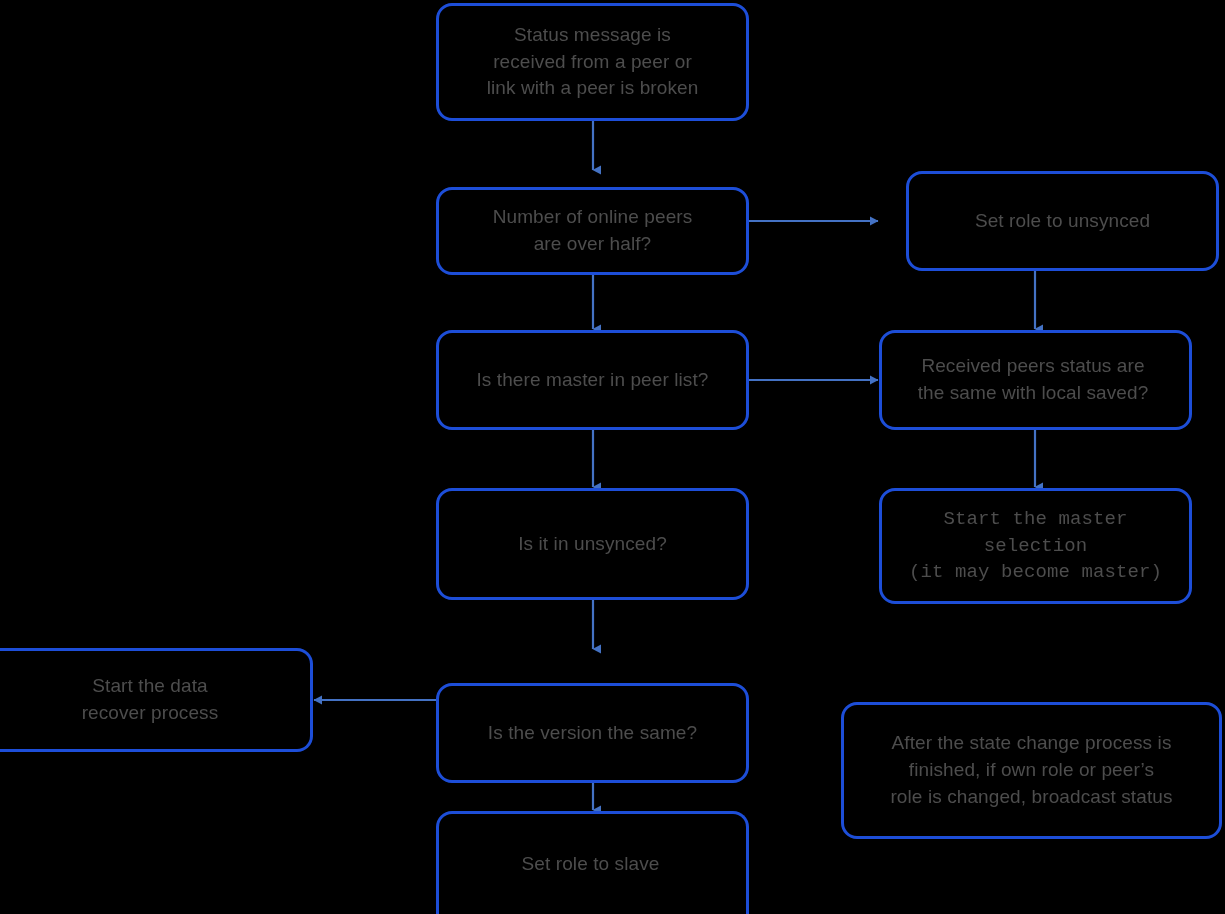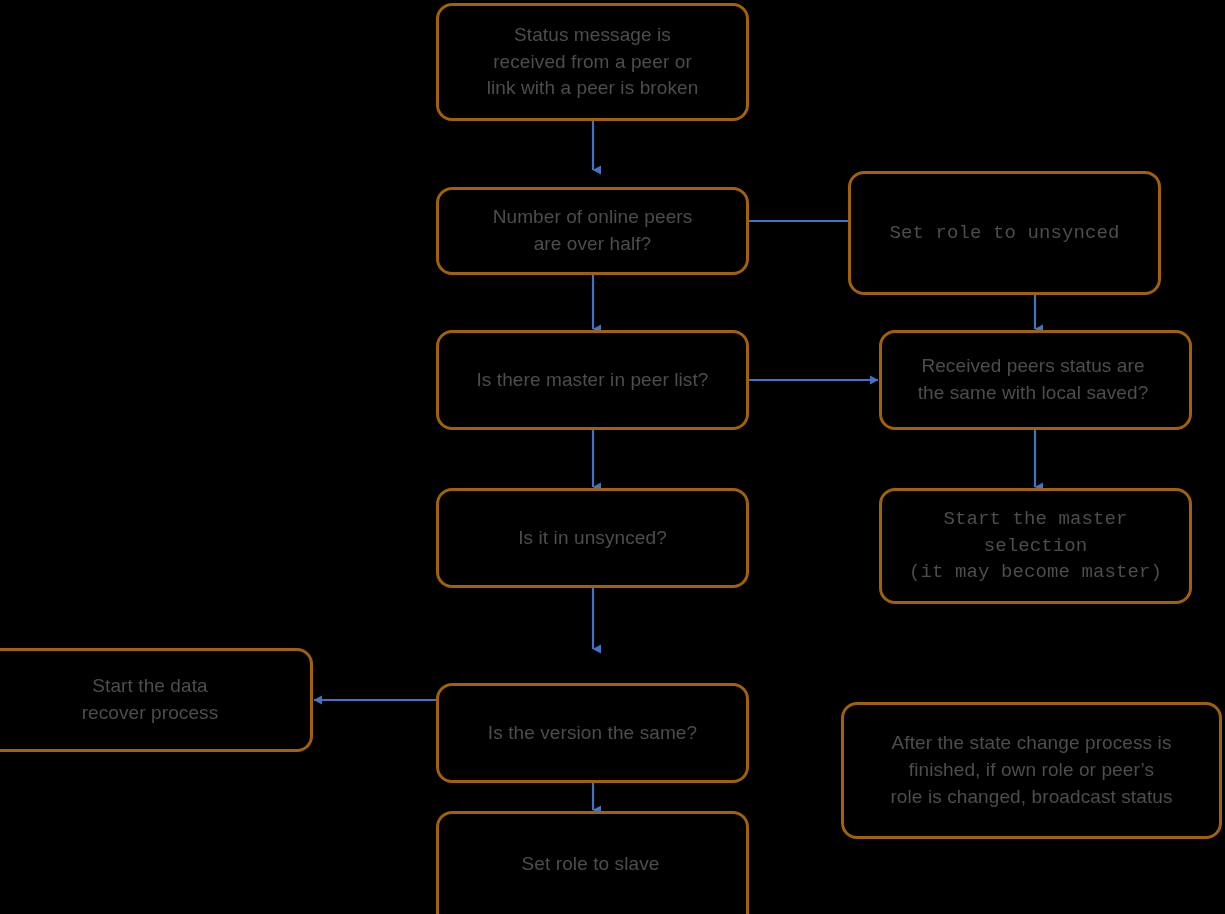--- a/index.html
+++ b/index.html
@@ -25,21 +25,21 @@
     position: absolute;
     left: 0;
     top: 0;
     width: 1225px;
     height: 914px;
     pointer-events: none;
   }
   .node {
     position: absolute;
     box-sizing: border-box;
-    border: 3px solid #a16207;
+    border: 3px solid #1d4ed8;
     border-radius: 16px;
     background: #000000;
     color: #4d4d4d;
     display: flex;
     align-items: center;
     justify-content: center;
     text-align: center;
     font-size: 19px;
     line-height: 1.42;
     letter-spacing: 0.1px;
@@ -100,30 +100,30 @@
 received from a peer or
 link with a peer is broken</span>
       </div>
       <div class="node" style="left: 436px; top: 171px; width: 313px; height: 88px; margin-top: 16px;">
         <span class="label">Number of online peers
 are over half?</span>
       </div>
       <div class="node" style="left: 436px; top: 330px; width: 313px; height: 100px;">
         <span class="label">Is there master in peer list?</span>
       </div>
-      <div class="node" style="left: 436px; top: 488px; width: 313px; height: 100px;">
+      <div class="node" style="left: 436px; top: 488px; width: 313px; height: 112px;">
         <span class="label">Is it in unsynced?</span>
       </div>
       <div class="node" style="left: 436px; top: 650px; width: 313px; height: 100px; margin-top: 33px;">
         <span class="label">Is the version the same?</span>
       </div>
       <div class="node clip-bottom" style="left: 436px; top: 811px; width: 313px; height: 103px; padding-left: 10px;">
         <span class="label">Set role to slave</span>
       </div>
-      <div class="node" style="left: 848px; top: 171px; width: 313px; height: 124px; font-family: Liberation Mono, monospace;">
+      <div class="node" style="left: 906px; top: 171px; width: 313px; height: 100px;">
         <span class="label">Set role to unsynced</span>
       </div>
       <div class="node" style="left: 879px; top: 330px; width: 313px; height: 100px; padding-left: 9px;">
         <span class="label">Received peers status are
 the same with local saved?</span>
       </div>
       <div class="node" style="left: 879px; top: 488px; width: 313px; height: 116px; font-family: Liberation Mono, monospace;">
         <span class="label">Start the master selection
 (it may become master)</span>
       </div>

